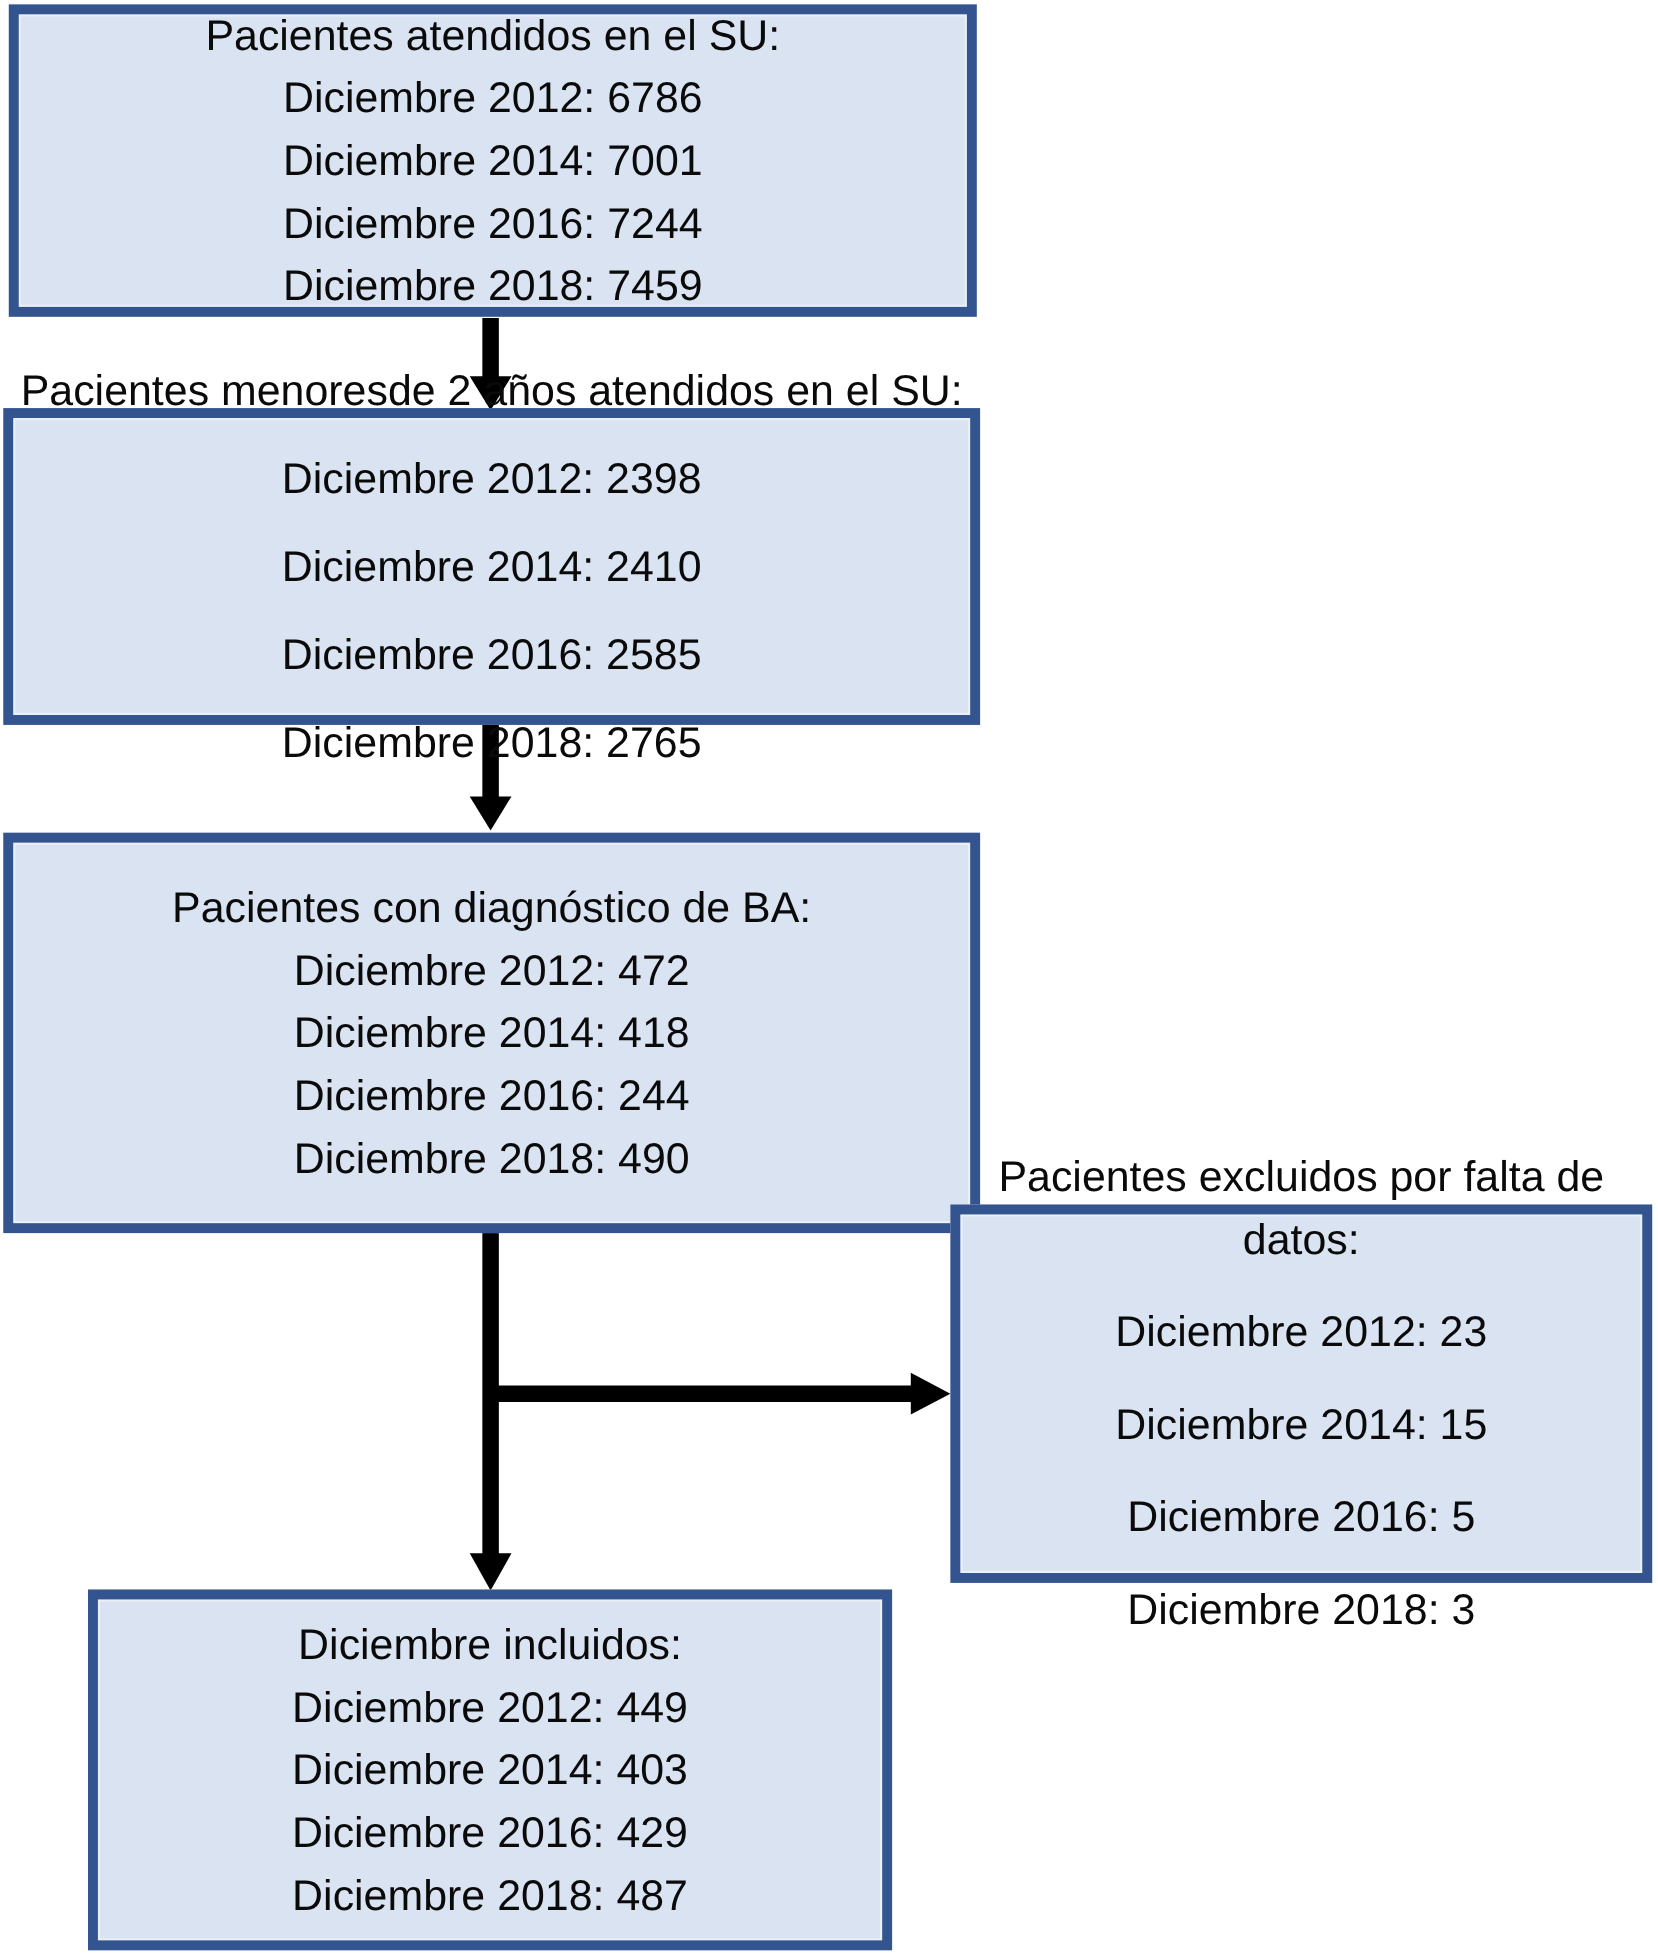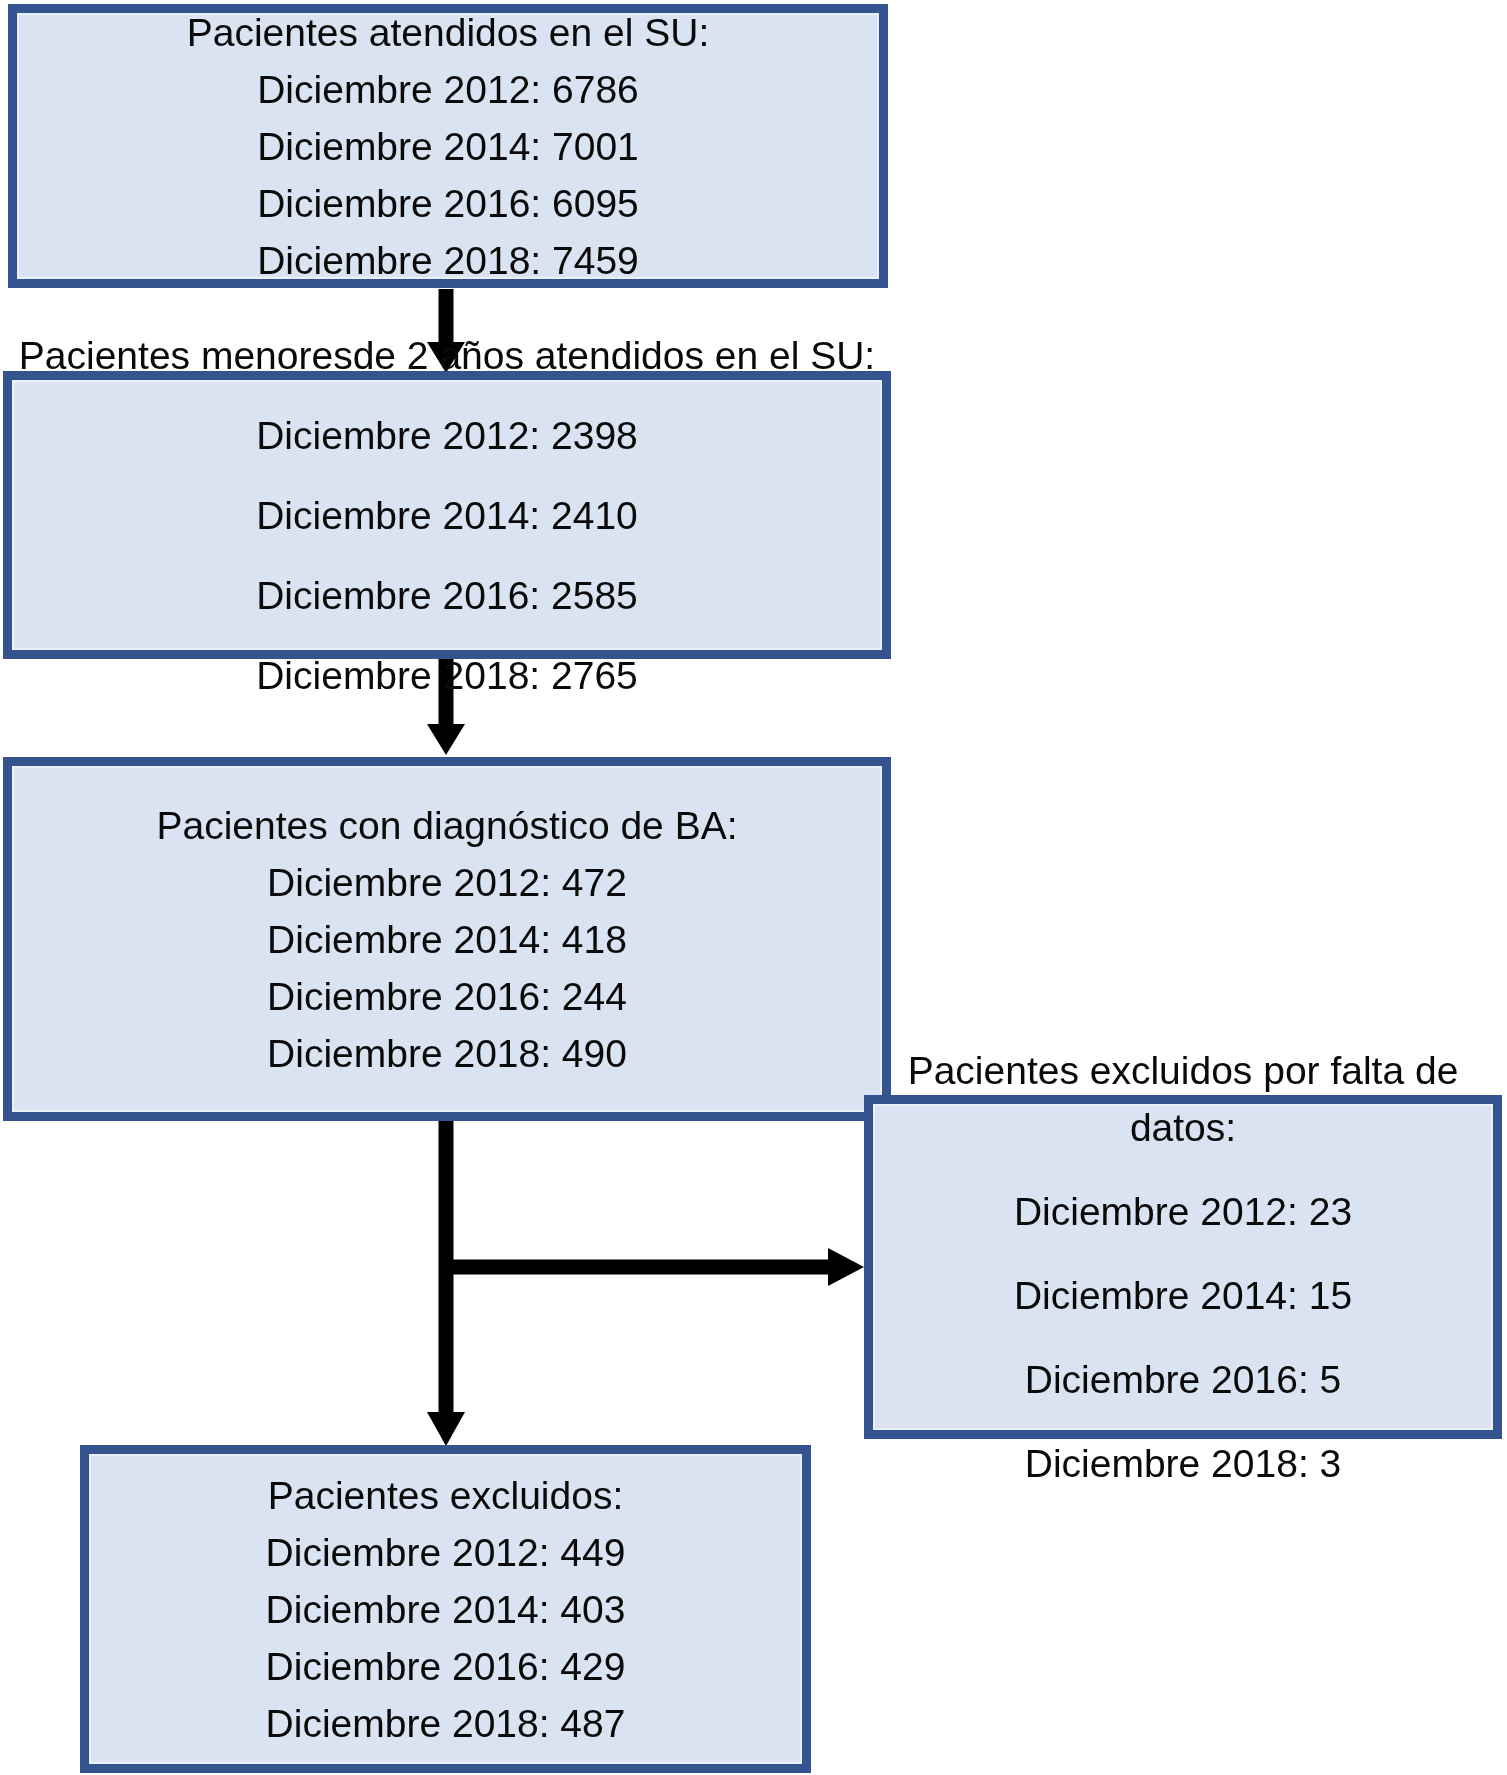--- a/index.html
+++ b/index.html
@@ -77,21 +77,21 @@
     <g>
       <line class="shaft" x1="446" y1="1267" x2="830" y2="1267"></line>
       <polygon class="head" points="828,1248 828,1286 864,1267"></polygon>
     </g>
   </svg>
 
   <div class="box box-atendidos">
     <div class="box-line">Pacientes atendidos en el SU:</div>
     <div class="box-line">Diciembre 2012: 6786</div>
     <div class="box-line">Diciembre 2014: 7001</div>
-    <div class="box-line">Diciembre 2016: 6095</div>
+    <div class="box-line">Diciembre 2016: 7244</div>
     <div class="box-line">Diciembre 2018: 7459</div>
   </div>
 
   <div class="box box-menores">
     <div class="box-line">Pacientes menoresde 2 años atendidos en el SU:</div>
     <div class="box-line">Diciembre 2012: 2398</div>
     <div class="box-line">Diciembre 2014: 2410</div>
     <div class="box-line">Diciembre 2016: 2585</div>
     <div class="box-line">Diciembre 2018: 2765</div>
   </div>
@@ -106,20 +106,20 @@
 
   <div class="box box-excluidos">
     <div class="box-line">Pacientes excluidos por falta de datos:</div>
     <div class="box-line">Diciembre 2012: 23</div>
     <div class="box-line">Diciembre 2014: 15</div>
     <div class="box-line">Diciembre 2016: 5</div>
     <div class="box-line">Diciembre 2018: 3</div>
   </div>
 
   <div class="box box-incluidos">
-    <div class="box-line">Pacientes excluidos:</div>
+    <div class="box-line">Diciembre incluidos:</div>
     <div class="box-line">Diciembre 2012: 449</div>
     <div class="box-line">Diciembre 2014: 403</div>
     <div class="box-line">Diciembre 2016: 429</div>
     <div class="box-line">Diciembre 2018: 487</div>
   </div>
 
 </div>
 
 </body></html>

